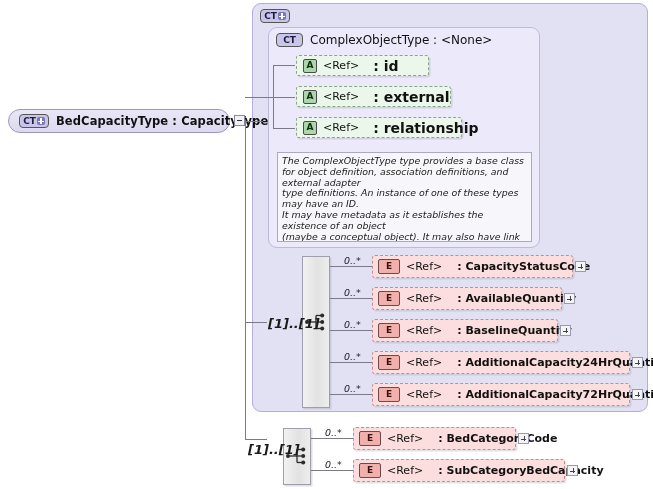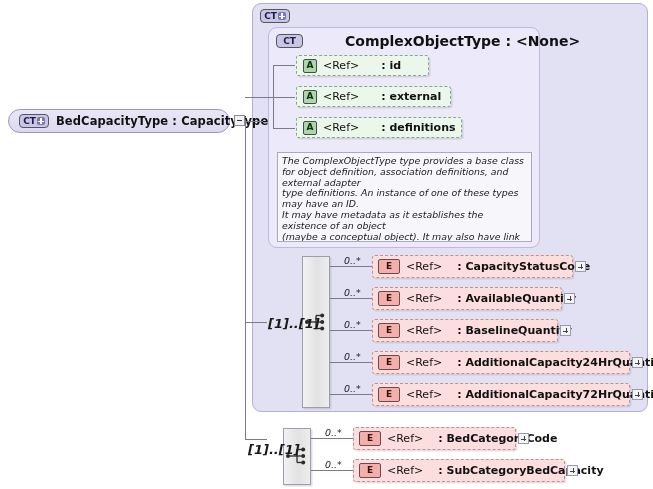--- a/index.html
+++ b/index.html
@@ -71,31 +71,31 @@
 
   
   .inner{
     position:absolute;left:268px;top:27px;width:272px;height:221px;
     background:#eceafa;border:1px solid #bdb9dd;border-radius:9px;
     box-sizing:border-box;
   }
   .inner-title{
     position:absolute;left:8px;top:6px;display:flex;align-items:center;gap:7px;
   }
-  .inner-title .lbl{font-size:14px;font-weight:bold;color:#111;white-space:nowrap;margin-left:35px;}
+  .inner-title .lbl{font-size:12px;font-weight:normal;color:#111;white-space:nowrap;}
 
   
   .attr{
     position:absolute;height:21px;
     background:#eaf7ea;border:1px dashed #89a589;border-radius:3px;
     display:flex;align-items:center;gap:6px;padding:0 6px;box-sizing:border-box;
     box-shadow:1.5px 1.5px 0 rgba(150,150,170,.30);
   }
   .attr .ref{font-size:11px;color:#111;white-space:nowrap;}
-  .attr .nm{font-size:11px;color:#111;font-weight:bold;white-space:nowrap;margin-left:16px;}
+  .attr .nm{font-size:14px;color:#111;font-weight:bold;white-space:nowrap;margin-left:8px;}
 
   
   .docbox{
     position:absolute;left:277px;top:152px;width:255px;height:90px;
     background:#f7f7fb;border:1px solid #a9a9c0;box-sizing:border-box;
     overflow:hidden;
   }
   .doc-hdr{
     height:15px;border-bottom:1px solid #a9a9c0;display:flex;align-items:center;
     gap:10px;padding:0 5px;box-sizing:border-box;
@@ -187,21 +187,21 @@
 
   <div class="attr" style="left:296px;top:86px;width:155px;">
     <span class="badge badge-a">A</span>
     <span class="ref">&lt;Ref&gt;</span>
     <span class="nm">: external</span>
   </div>
 
   <div class="attr" style="left:296px;top:117px;width:166px;">
     <span class="badge badge-a">A</span>
     <span class="ref">&lt;Ref&gt;</span>
-    <span class="nm">: definitions</span>
+    <span class="nm">: relationship</span>
   </div>
 
   <div class="docbox">
     <div class="doc-body">The ComplexObjectType type provides a base class
 for object definition, association definitions, and external adapter
 type definitions. An instance of one of these types may have an ID.
 It may have metadata as it establishes the existence of an object
 (maybe a conceptual object). It may also have link metadata, as an
 element of one of these types establishes a relationship between its
 value and its context.</div>

